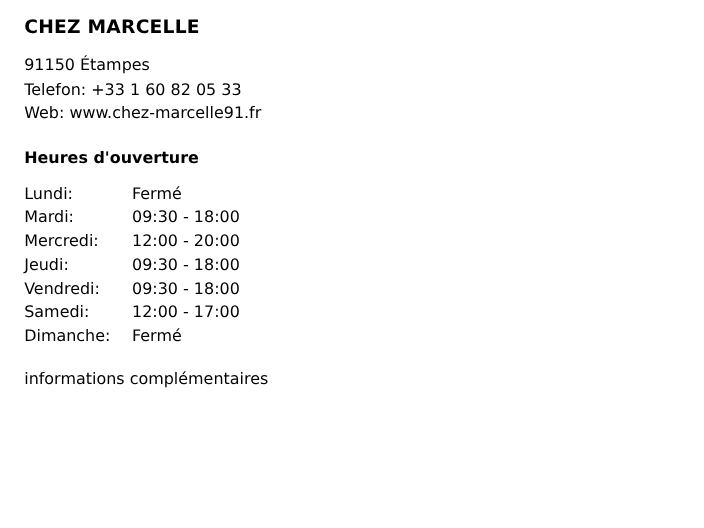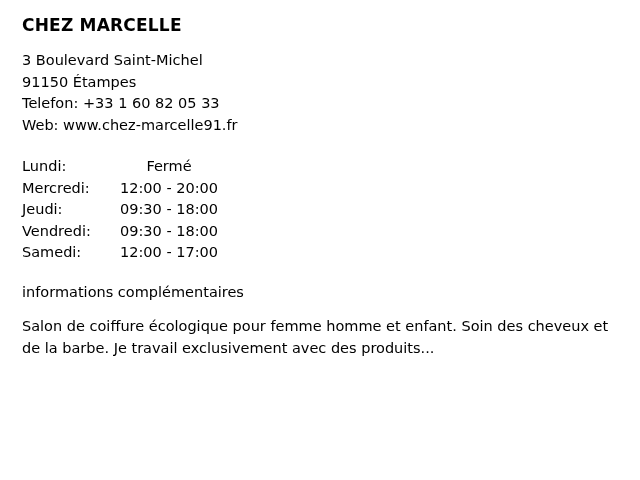--- a/index.html
+++ b/index.html
@@ -60,21 +60,20 @@
     padding: 0;
     vertical-align: top;
     white-space: nowrap;
   }
   .hours-day {
     width: 92px;
     padding-right: 6px !important;
   }
   .hours-time {
     padding-left: 0;
-    text-align: center;
   }
   .info-title {
     font-size: 14.5px;
     font-weight: normal;
     margin: 0 0 12px 0;
     line-height: 19px;
   }
   .info-text {
     font-size: 14.5px;
     line-height: 21.5px;
@@ -95,53 +94,60 @@
 </head>
 <body>
 
 <div class="page">
 
   <div class="content">
 
     <h1 class="business-name">CHEZ MARCELLE</h1>
 
     <div class="address-block">
-      <div>3 Boulevard Saint-Michel</div>
       <div>91150 Étampes</div>
       <div>Telefon: +33 1 60 82 05 33</div>
       <div>Web: www.chez-marcelle91.fr</div>
     </div>
 
+    <h2 class="section-title">Heures d'ouverture</h2>
 
     <table class="hours-table">
       <tbody>
         <tr>
           <td class="hours-day">Lundi:</td>
           <td class="hours-time">Fermé</td>
+        </tr>
+        <tr>
+          <td class="hours-day">Mardi:</td>
+          <td class="hours-time">09:30 - 18:00</td>
         </tr>
         <tr>
           <td class="hours-day">Mercredi:</td>
           <td class="hours-time">12:00 - 20:00</td>
         </tr>
         <tr>
           <td class="hours-day">Jeudi:</td>
           <td class="hours-time">09:30 - 18:00</td>
         </tr>
         <tr>
           <td class="hours-day">Vendredi:</td>
           <td class="hours-time">09:30 - 18:00</td>
         </tr>
         <tr>
           <td class="hours-day">Samedi:</td>
           <td class="hours-time">12:00 - 17:00</td>
         </tr>
+        <tr>
+          <td class="hours-day">Dimanche:</td>
+          <td class="hours-time">Fermé</td>
+        </tr>
       </tbody>
     </table>
 
     <h2 class="info-title">informations complémentaires</h2>
 
-    <p class="info-text">Salon de coiffure écologique pour femme homme et enfant. Soin des cheveux et de la barbe. Je travail exclusivement avec des produits...</p>
 
   </div>
 
   <div class="vertical-label">Horairesdouverture24.fr</div>
 
 </div>
 
 </body></html>

